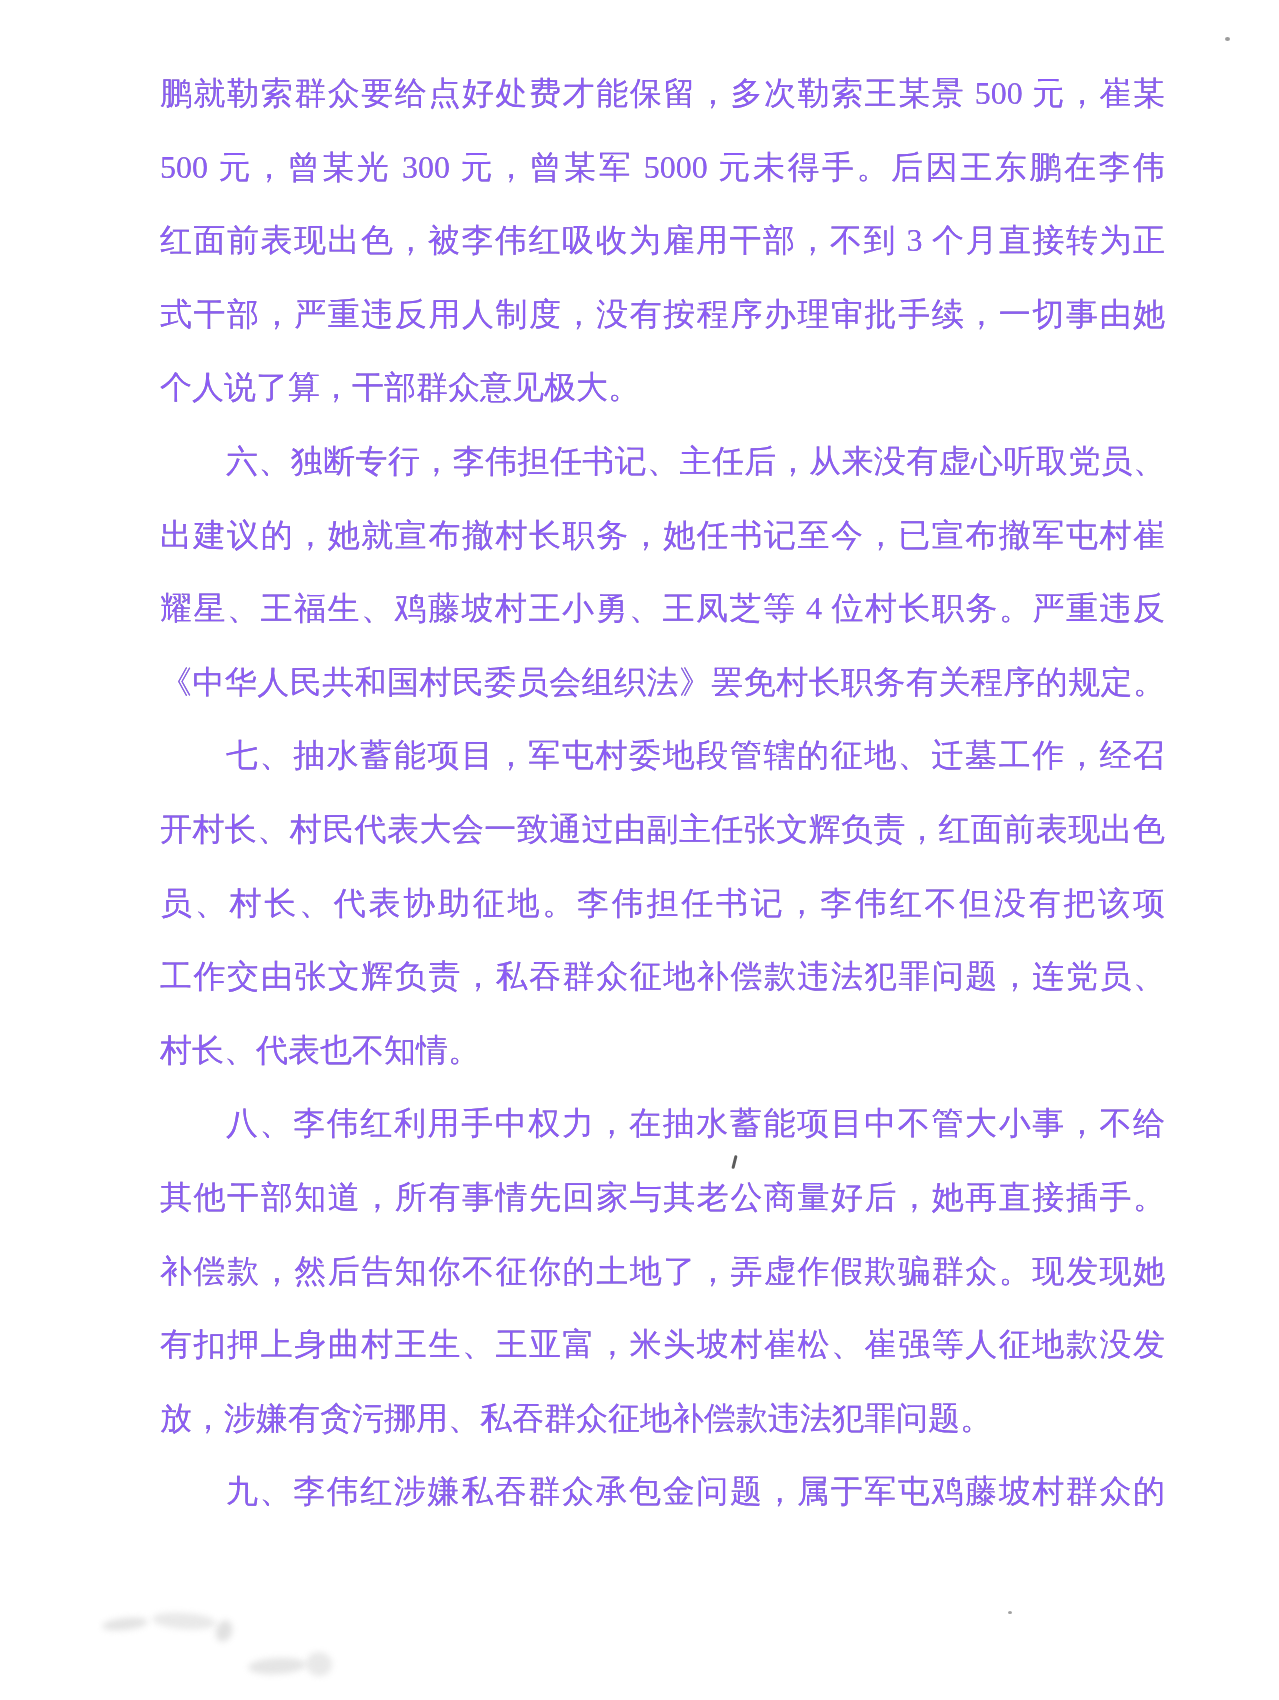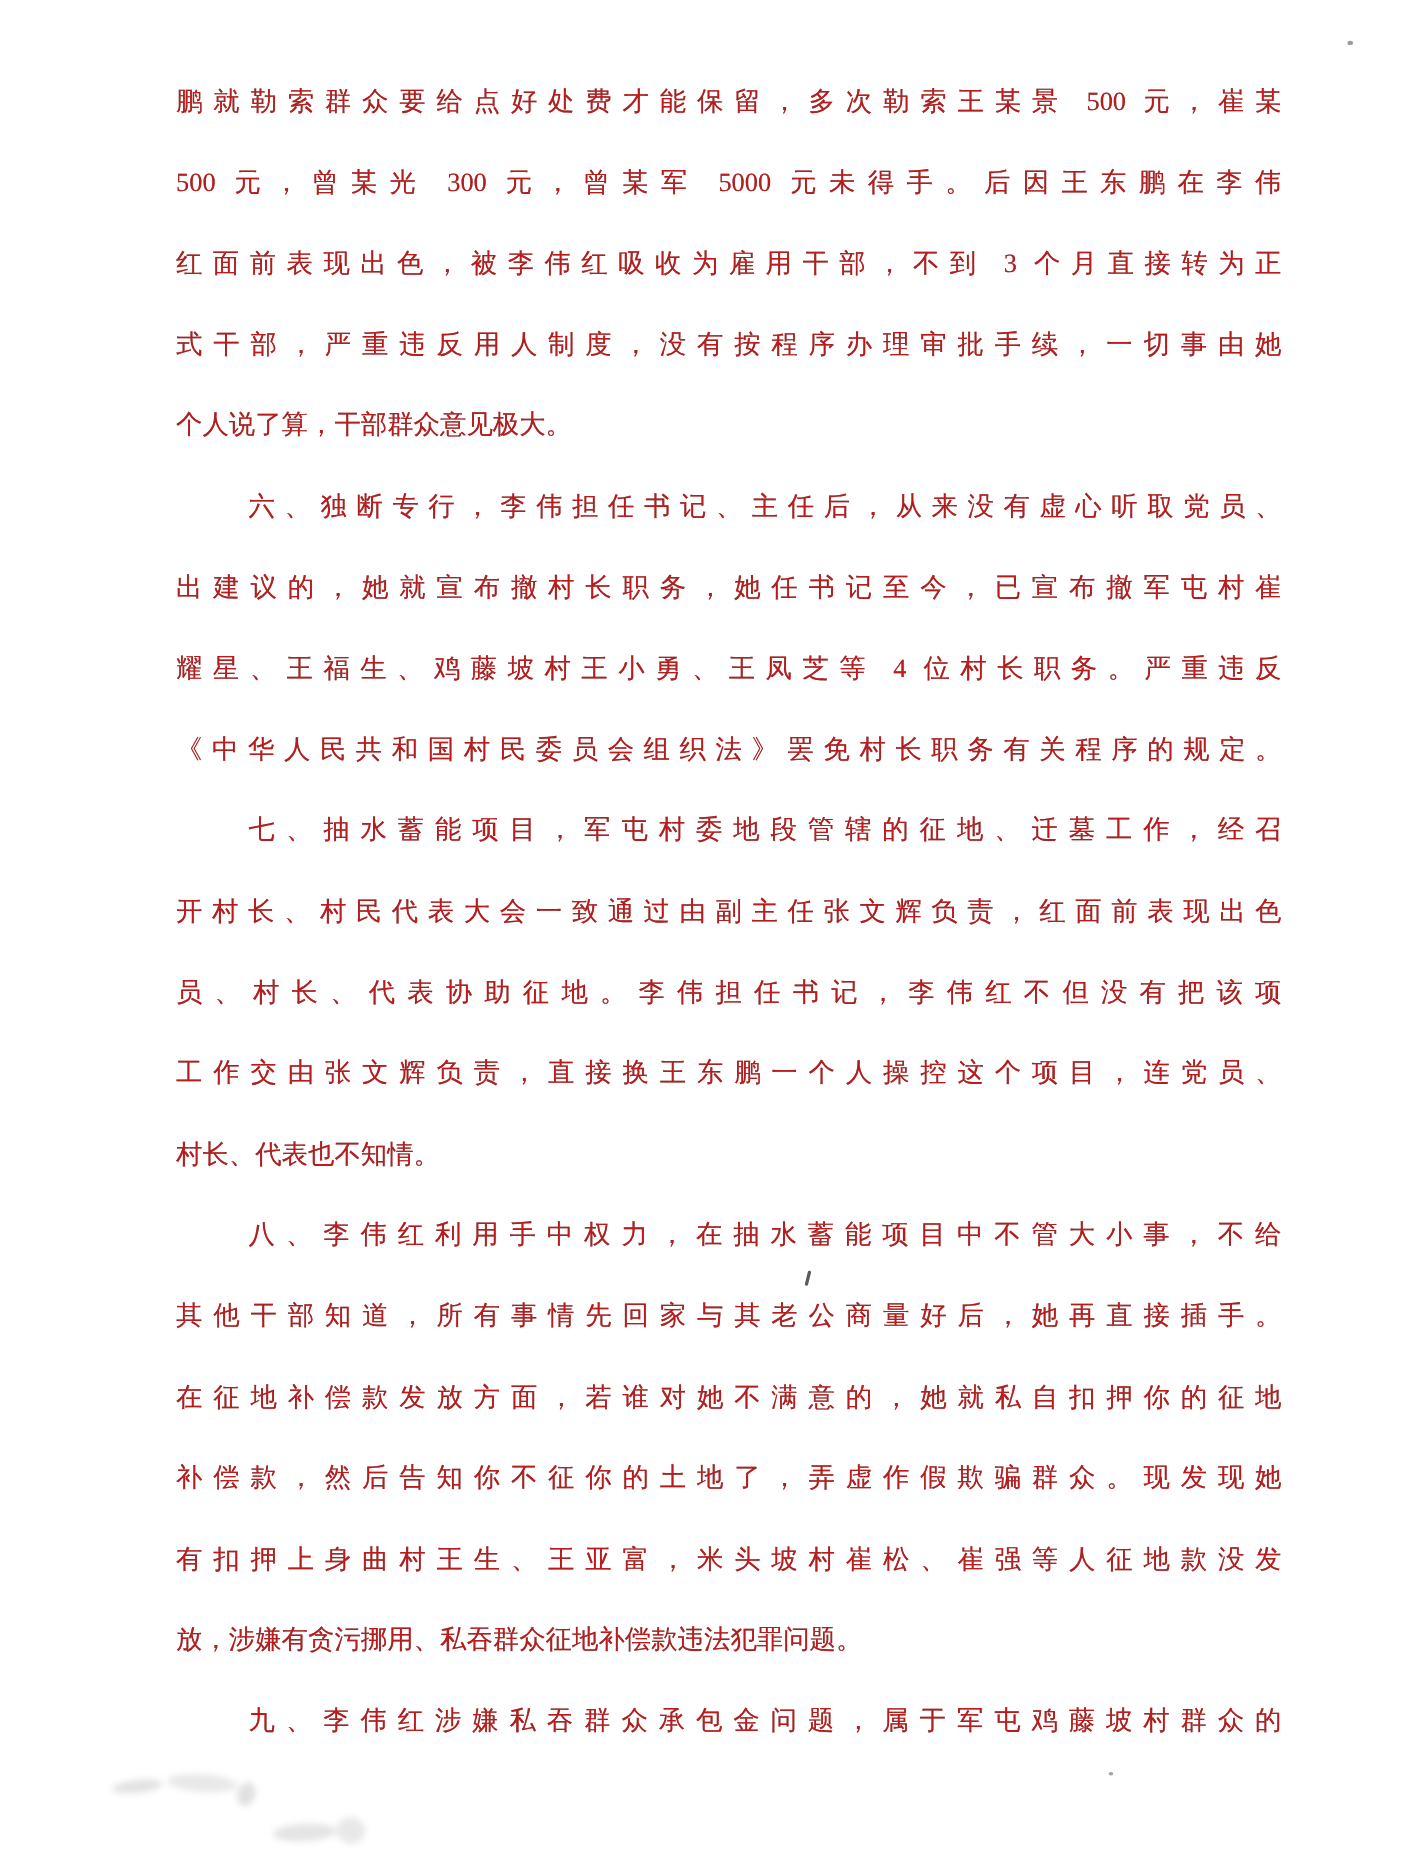--- a/index.html
+++ b/index.html
@@ -10,22 +10,22 @@
     background: #ffffff;
     font-family: "Liberation Serif", "DejaVu Serif", serif;
     position: relative;
     overflow: hidden;
   }
   .doc {
     position: absolute;
     left: 160px;
     top: 57px;
     width: 1005px;
-    color: #b91c1c;
-    font-size: 24px;
+    color: #8b5cf6;
+    font-size: 32px;
     font-kerning: none;
   }
   .line {
     height: 73.6px;
     line-height: 73.6px;
     text-align: justify;
     text-align-last: justify;
     
     text-shadow: 0 0 0.5px rgba(40,40,40,0.55);
   }
@@ -62,25 +62,24 @@
   <div class="line">红面前表现出色，被李伟红吸收为雇用干部，不到 3 个月直接转为正</div>
   <div class="line">式干部，严重违反用人制度，没有按程序办理审批手续，一切事由她</div>
   <div class="line end">个人说了算，干部群众意见极大。</div>
   <div class="line indent">六、独断专行，李伟担任书记、主任后，从来没有虚心听取党员、</div>
   <div class="line">出建议的，她就宣布撤村长职务，她任书记至今，已宣布撤军屯村崔</div>
   <div class="line">耀星、王福生、鸡藤坡村王小勇、王凤芝等 4 位村长职务。严重违反</div>
   <div class="line">《中华人民共和国村民委员会组织法》罢免村长职务有关程序的规定。</div>
   <div class="line indent">七、抽水蓄能项目，军屯村委地段管辖的征地、迁墓工作，经召</div>
   <div class="line">开村长、村民代表大会一致通过由副主任张文辉负责，红面前表现出色</div>
   <div class="line">员、村长、代表协助征地。李伟担任书记，李伟红不但没有把该项</div>
-  <div class="line">工作交由张文辉负责，直接换王东鹏一个人操控这个项目，连党员、</div>
+  <div class="line">工作交由张文辉负责，私吞群众征地补偿款违法犯罪问题，连党员、</div>
   <div class="line end">村长、代表也不知情。</div>
   <div class="line indent">八、李伟红利用手中权力，在抽水蓄能项目中不管大小事，不给</div>
   <div class="line">其他干部知道，所有事情先回家与其老公商量好后，她再直接插手。</div>
-  <div class="line">在征地补偿款发放方面，若谁对她不满意的，她就私自扣押你的征地</div>
   <div class="line">补偿款，然后告知你不征你的土地了，弄虚作假欺骗群众。现发现她</div>
   <div class="line">有扣押上身曲村王生、王亚富，米头坡村崔松、崔强等人征地款没发</div>
   <div class="line end">放，涉嫌有贪污挪用、私吞群众征地补偿款违法犯罪问题。</div>
   <div class="line indent">九、李伟红涉嫌私吞群众承包金问题，属于军屯鸡藤坡村群众的</div>
 </div>
 
 <span class="speck speck-topright"></span>
 <span class="speck speck-mid"></span>
 <span class="speck speck-bottom"></span>
 <span class="smudge smudge-1"></span>

